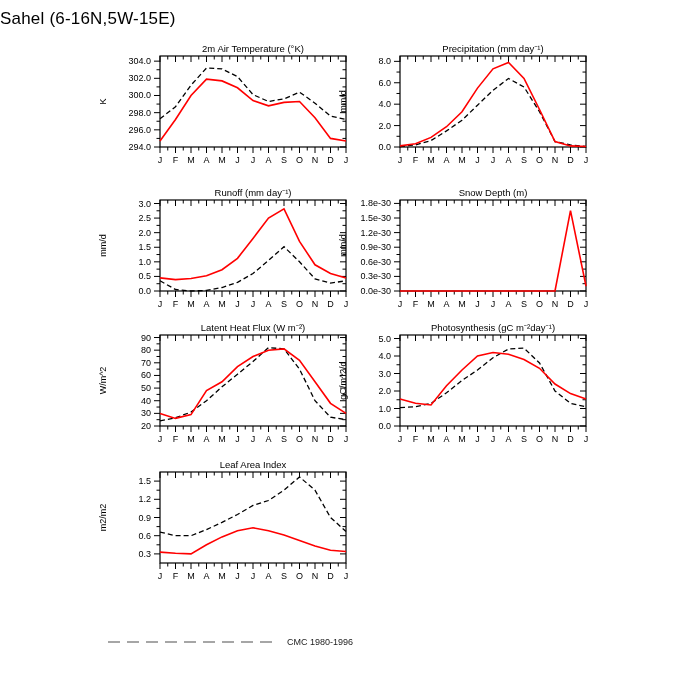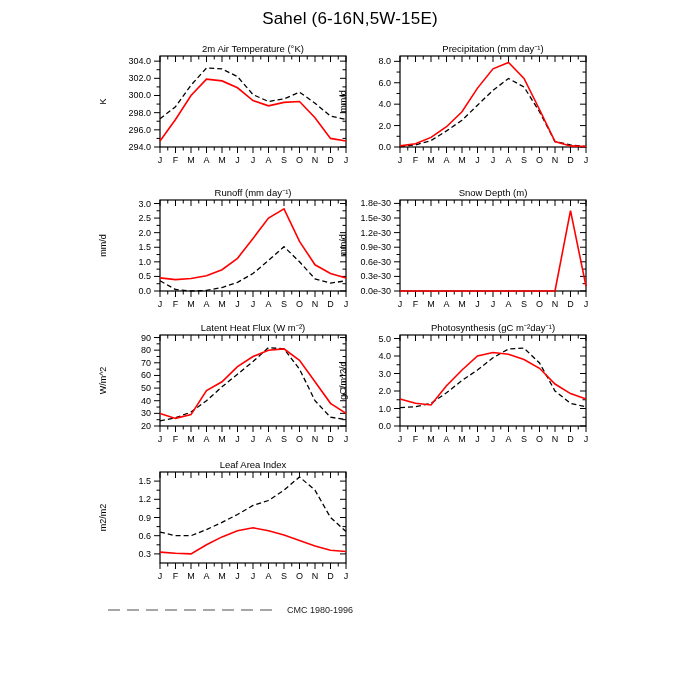--- a/index.html
+++ b/index.html
@@ -1,27 +1,27 @@
 <!DOCTYPE html>
 <html><head>
 <meta charset="utf-8">
 <style>
   html,body{margin:0;padding:0;}
   body{
     width:700px;height:700px;position:relative;overflow:hidden;
     background:#ffffff;font-family:"Liberation Sans",sans-serif;color:#000;
   }
   .figure-title{
-    position:absolute;top:9px;left:0;width:700px;text-align:center;
+    position:absolute;top:9px;left:0;width:700px;
     font-size:17px;color:#000;letter-spacing:.2px;
   }
   .chart{position:absolute;width:264px;height:150px;}
   .chart svg{display:block;}
   .legend{position:absolute;left:108px;top:600px;}
-  .legend-row{display:flex;align-items:center;height:20px;}
+  .legend-row{display:flex;align-items:center;height:20px;margin-top:32px;}
   .legend-swatch{width:170px;height:6px;margin-right:9px;flex:0 0 auto;}
   .legend-label{font-size:9px;color:#222;white-space:nowrap;}
 </style>
 </head>
 <body>
 
 <div class="figure-title">Sahel (6-16N,5W-15E)</div>
 
 <div id="charts">
     <div class="chart" style="left: 94px; top: 42px;">

